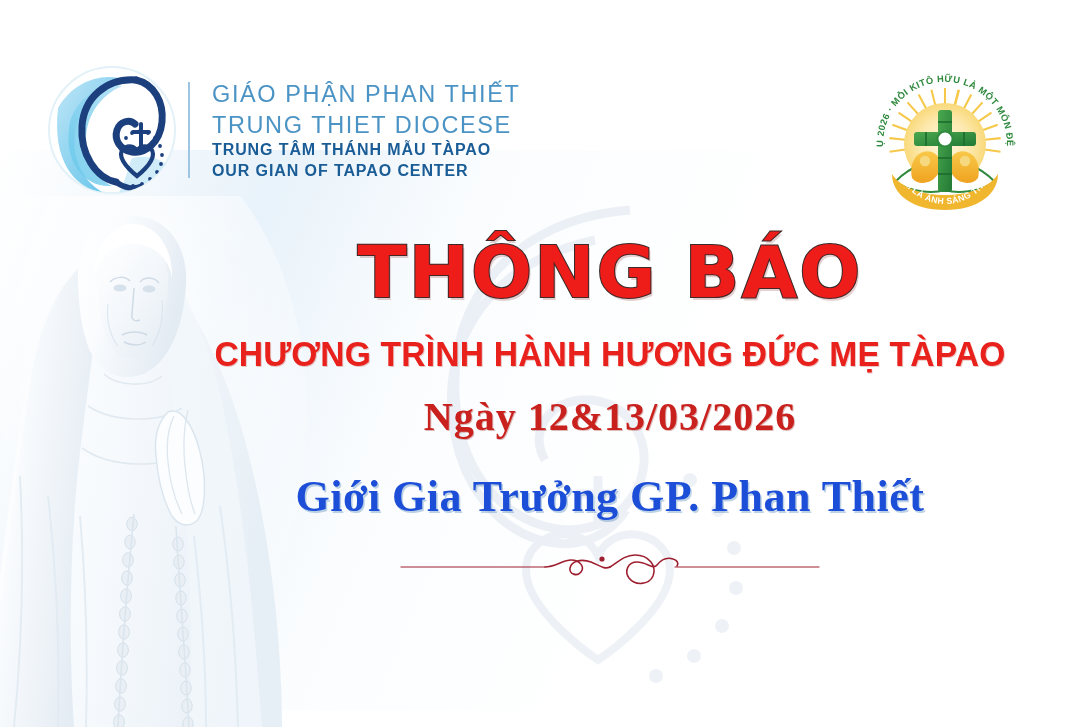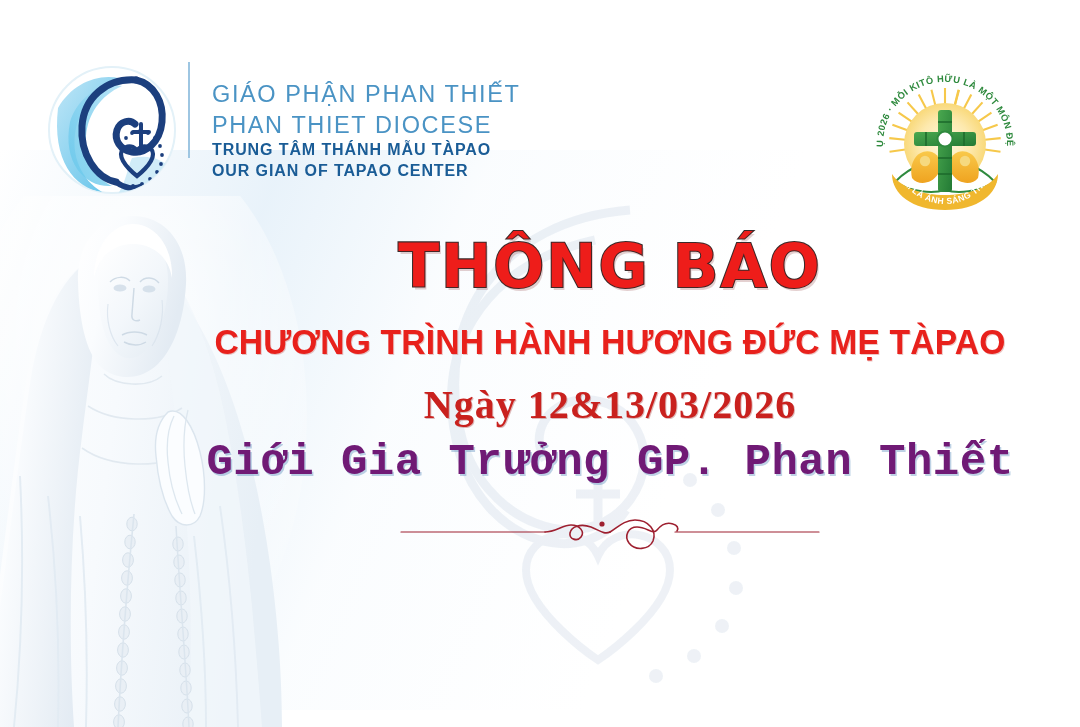--- a/index.html
+++ b/index.html
@@ -42,20 +42,21 @@
         rgba(255,255,255,0) 62%);
     pointer-events: none;
   }
 
   
   .header {
     position: absolute;
     left: 44px;
     top: 62px;
     display: flex;
+    align-items: center;
     gap: 0px;
   }
   .brand-mark { width: 136px; height: 136px; flex: 0 0 auto; }
   .brand-divider {
     width: 2px;
     height: 96px;
     background: #9ec6e2;
     margin: 0 22px 0 8px;
     flex: 0 0 auto;
   }
@@ -98,21 +99,21 @@
   .headline-block {
     position: absolute;
     left: 170px;
     top: 236px;
     width: 880px;
     text-align: center;
   }
 
   .title-thongbao {
     font-family: "DejaVu Sans", sans-serif;
-    font-size: 60px;
+    font-size: 72px;
     font-weight: 700;
     letter-spacing: 2px;
     color: #ee1d1a;
     line-height: 1.0;
     -webkit-text-stroke: 2.1px #3a2a2a;
     paint-order: stroke fill;
     text-shadow: 2px 3px 0 rgba(120,20,20,0.20);
     white-space: nowrap;
   }
 
@@ -133,25 +134,25 @@
     font-family: "Liberation Serif", serif;
     font-size: 40px;
     font-weight: 700;
     color: #c9211e;
     letter-spacing: 1px;
     white-space: nowrap;
     text-shadow: 1px 1px 0 rgba(150,25,22,0.30);
   }
 
   .group-line {
-    margin-top: 9px;
-    font-family: Liberation Mono, monospace;
+    margin-top: 31px;
+    font-family: Liberation Serif, serif;
     font-size: 44px;
     font-weight: 700;
-    color: #701a75;
+    color: #1d4ed8;
     letter-spacing: 0.5px;
     white-space: nowrap;
     text-shadow: 1.5px 1.5px 0 rgba(20,95,160,0.28);
   }
 
   .divider-ornament {
     margin: 22px auto 0;
     width: 430px;
     height: 46px;
   }
@@ -247,21 +248,21 @@
               <circle cx="89" cy="124" r="1.9"></circle>
           </g>
         </g>
       </svg>
     </div>
 
     <div class="brand-divider"></div>
 
     <div class="brand-text">
       <div class="brand-line-1">GIÁO PHẬN PHAN THIẾT</div>
-      <div class="brand-line-2">PHAN THIET DIOCESE</div>
+      <div class="brand-line-2">TRUNG THIET DIOCESE</div>
       <div class="brand-line-3">TRUNG TÂM THÁNH MẪU TÀPAO</div>
       <div class="brand-line-4">OUR GIAN OF TAPAO CENTER</div>
     </div>
   </div>
 
   <div class="year-logo">
     <svg viewBox="0 0 166 170" width="166" height="170" aria-hidden="true">
       <defs>
         <path id="arcTop" d="M 21 92 A 62 62 0 0 1 145 92" fill="none"></path>
         <path id="arcBot" d="M 38 126 A 52 52 0 0 0 128 126" fill="none"></path>

